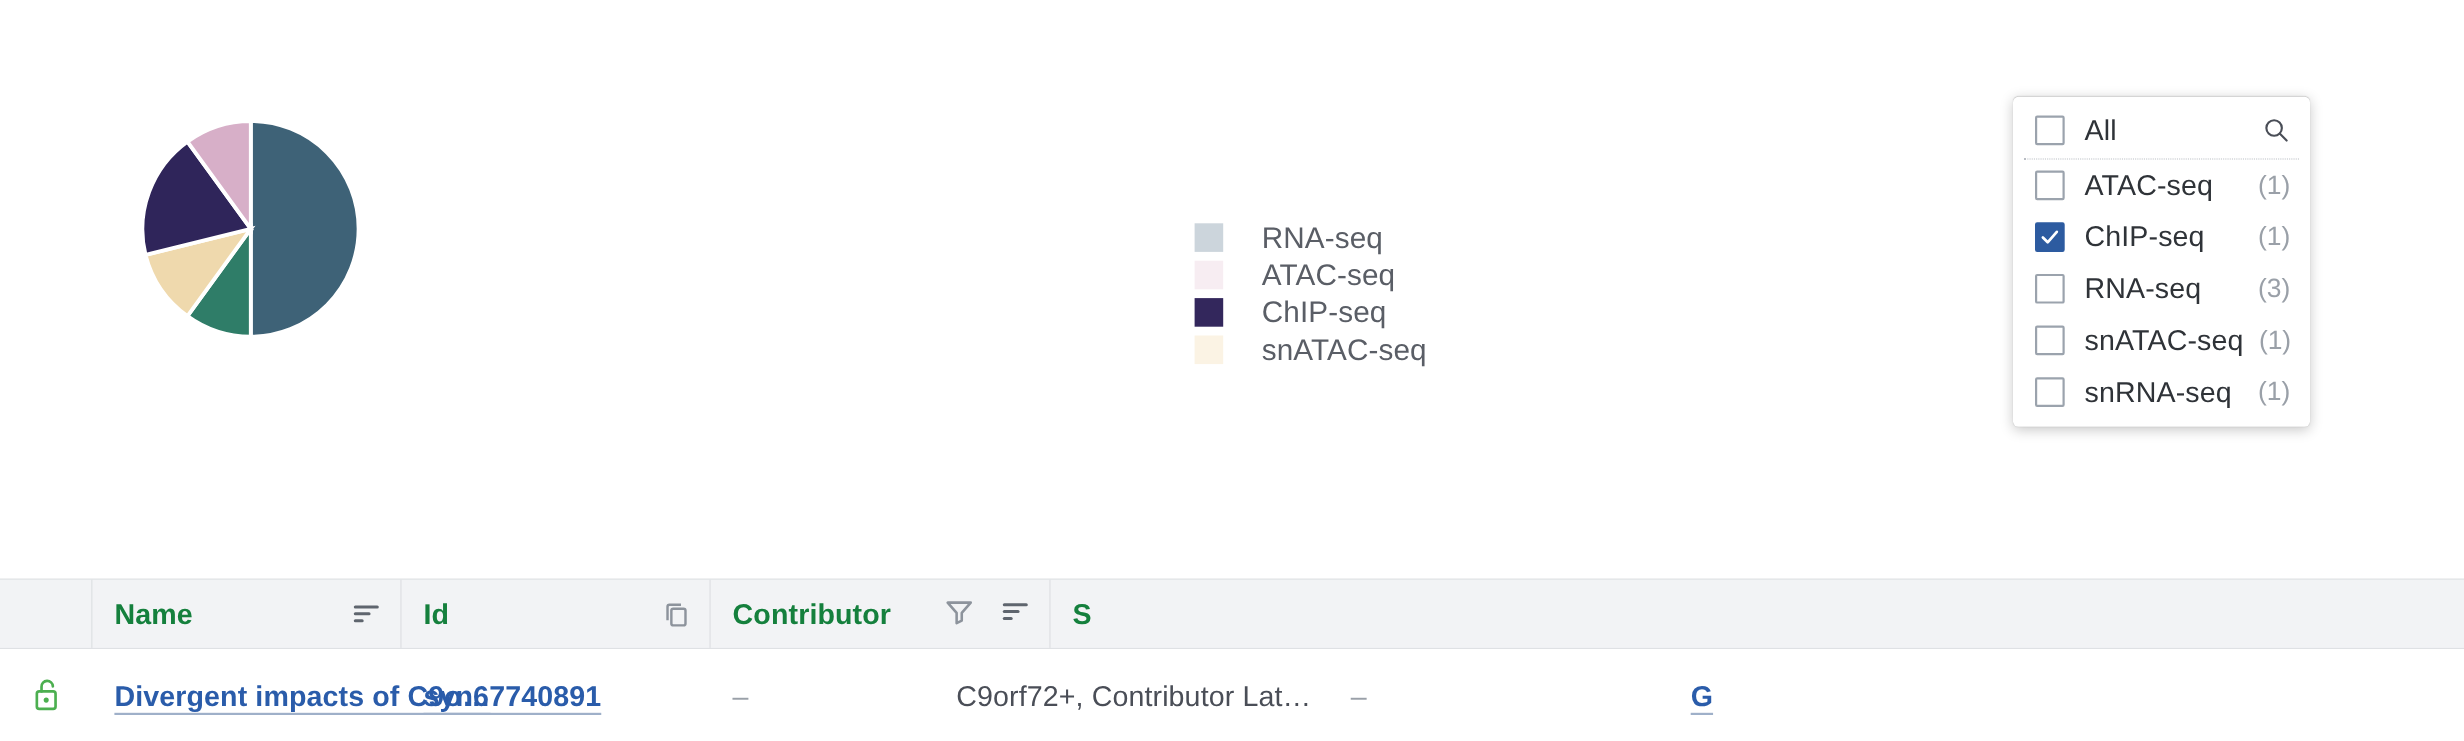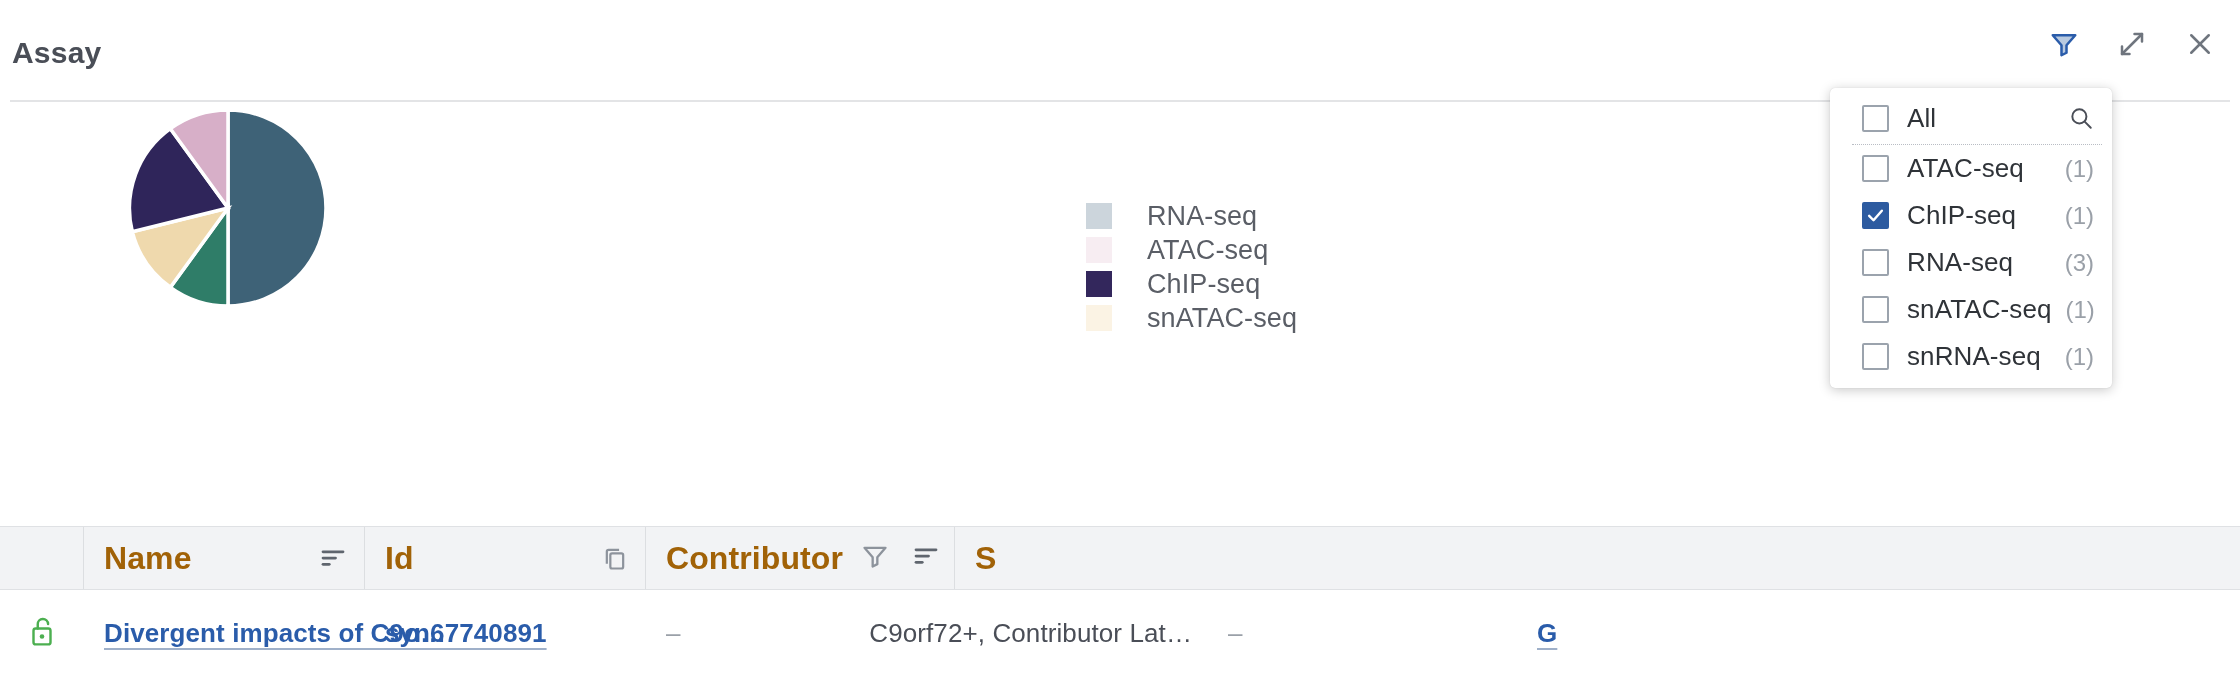--- a/index.html
+++ b/index.html
@@ -36,21 +36,21 @@
   .legend{position:absolute;left:1086px;top:96px;}
   .legend-row{display:flex;align-items:center;height:34px;margin-bottom:0px;}
   .legend-sw{width:26px;height:26px;flex:0 0 26px;}
   .legend-lbl{margin-left:35px;font-size:27px;color:#5a5e66;white-space:nowrap;letter-spacing:.1px;}
 
   
   .dropdown{
     position:absolute;left:1830px;top:88px;width:270px;
     background:#fff;border-radius:5px;
     box-shadow:0 2px 12px rgba(0,0,0,.22), 0 0 1px rgba(0,0,0,.18);
-    padding:6px 0 8px 12px;
+    padding:6px 0 8px 0;
     z-index:40;
   }
   .dd-all{
     display:flex;align-items:center;height:48px;padding:0 18px 0 20px;cursor:pointer;position:relative;
   }
   .dd-sep{border-bottom:1px dotted #b9bdc4;margin:2px 10px 0 10px;height:0;}
   .dd-row{
     display:flex;align-items:center;height:47px;padding:0 18px 0 20px;cursor:pointer;
   }
   .cbx{
@@ -63,21 +63,21 @@
   .dd-search{margin-left:auto;display:flex;align-items:center;}
 
   
   .tbl{position:absolute;left:0;top:526px;width:2240px;}
   .thead{display:flex;height:62px;background:#f2f3f5;border-top:1px solid #dfe1e4;border-bottom:1px solid #dfe1e4;}
   .th{
     display:flex;align-items:center;height:100%;box-sizing:border-box;
     border-right:1px solid #dcdee1;padding:0 16px 0 20px;position:relative;
   }
   .th:last-child{border-right:none;}
-  .th-lbl{font-size:32px;font-weight:700;color:#a16207;white-space:nowrap;letter-spacing:.1px;}
+  .th-lbl{font-size:26px;font-weight:700;color:#15803d;white-space:nowrap;letter-spacing:.1px;}
   .th-ic{margin-left:auto;display:flex;align-items:center;gap:22px;padding-left:18px;}
   .c-sel{width:84px;flex:0 0 84px;}
   .c-name{width:281px;flex:0 0 281px;}
   .c-id{width:281px;flex:0 0 281px;gap:48px;}
   .c-contrib{width:281px;flex:0 0 281px;}
   .c-keyw{width:281px;flex:0 0 281px;}
   .c-coll{width:309px;flex:0 0 309px;}
   .c-s{width:auto;flex:1 1 auto;}
 
   .trow{display:flex;height:86px;background:#fff;align-items:center;}
@@ -89,50 +89,20 @@
   }
   .dash{font-size:26px;color:#9aa0a8;}
   .plain{font-size:26px;color:#4a4e57;white-space:nowrap;letter-spacing:.1px;}
   .kw{justify-content:flex-end;}
 </style>
 </head>
 <body>
 
 <div class="panel">
 
-  <div class="hdr">
-    <div class="hdr-title">Assay</div>
-
-    <div class="hdr-icons">
-      <div class="icon-btn">
-        <svg width="30" height="30" viewBox="0 0 24 24">
-          <path d="M3 5 h18 l-7 8 v6 l-4 2 v-8 z" fill="#b9cae0" stroke="#2a5caa" stroke-width="2" stroke-linejoin="round"></path>
-        </svg>
-      </div>
-      <div class="icon-btn">
-        <svg width="30" height="30" viewBox="0 0 24 24">
-          <g stroke="#6f757e" stroke-width="2" fill="none" stroke-linecap="round" stroke-linejoin="round">
-            <path d="M4 20 L20 4"></path>
-            <path d="M14 4 H20 V10"></path>
-            <path d="M10 20 H4 V14"></path>
-          </g>
-        </svg>
-      </div>
-      <div class="icon-btn">
-        <svg width="30" height="30" viewBox="0 0 24 24">
-          <g stroke="#6f757e" stroke-width="2" stroke-linecap="round">
-            <path d="M5 5 L19 19"></path>
-              <path d="M19 5 L5 19"></path>
-          </g>
-        </svg>
-      </div>
-    </div>
-
-    <div class="hdr-rule"></div>
-  </div>
 
   <div class="chart-area">
 
     <div class="pie-wrap">
       <svg width="200" height="200" viewBox="0 0 200 200">
 
         <path d="M100,100 L100,2 A98,98 0 0 1 100,198 Z" fill="#3e6277" stroke="#ffffff" stroke-width="3.5"></path>
 
         <path d="M100,100 L100,198 A98,98 0 0 1 42.4,179.3 Z" fill="#2f7d68" stroke="#ffffff" stroke-width="3.5"></path>
 

